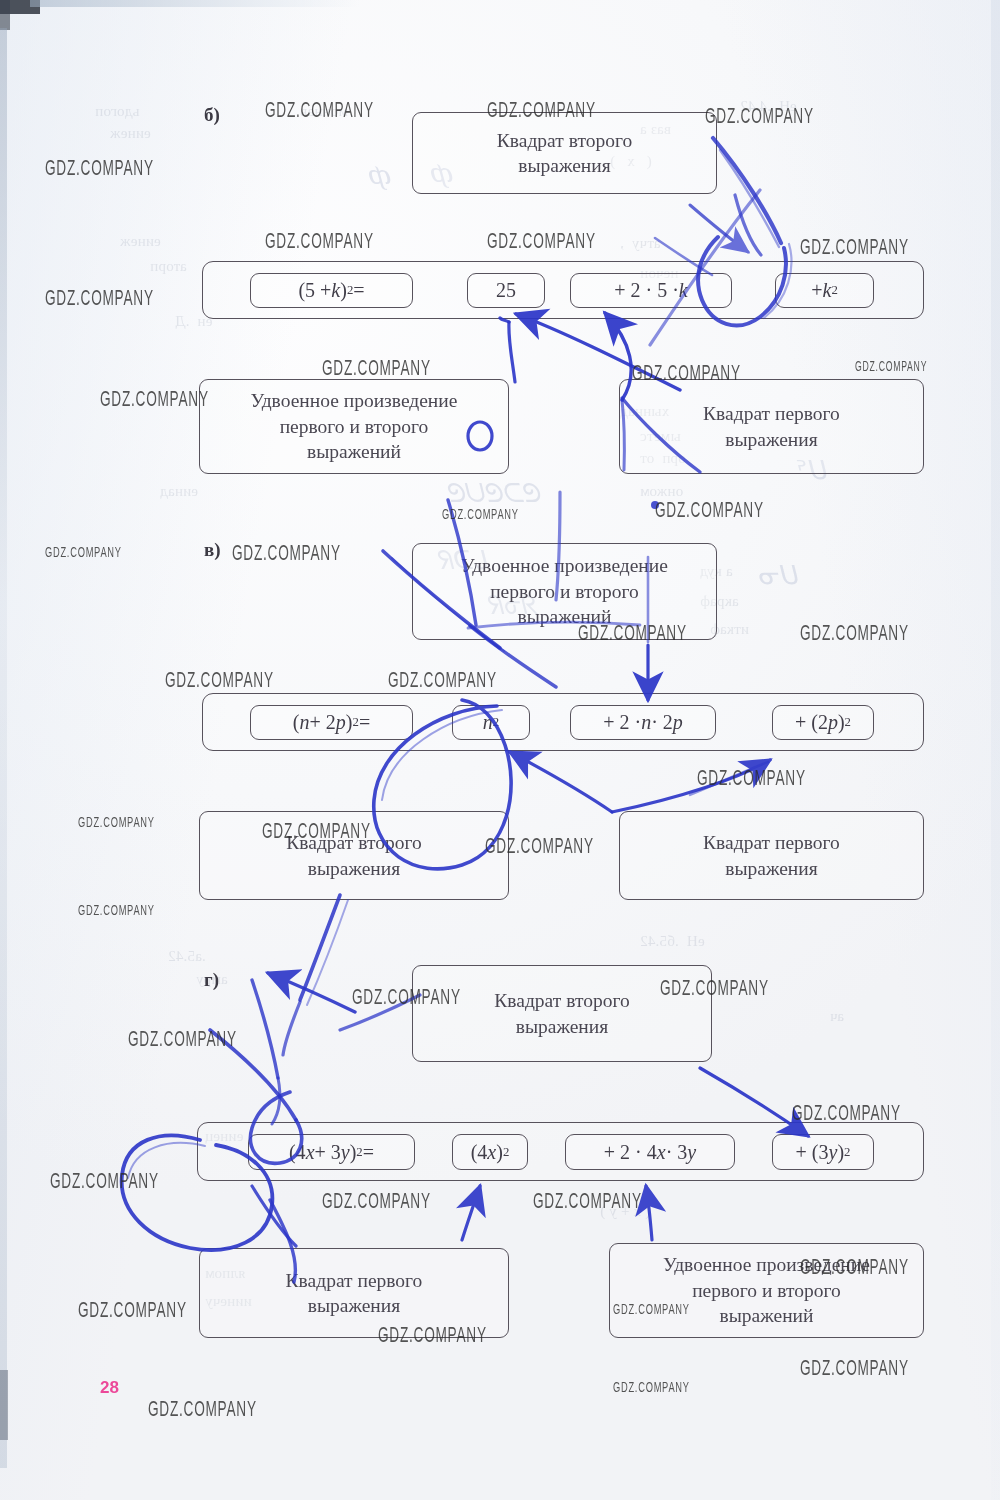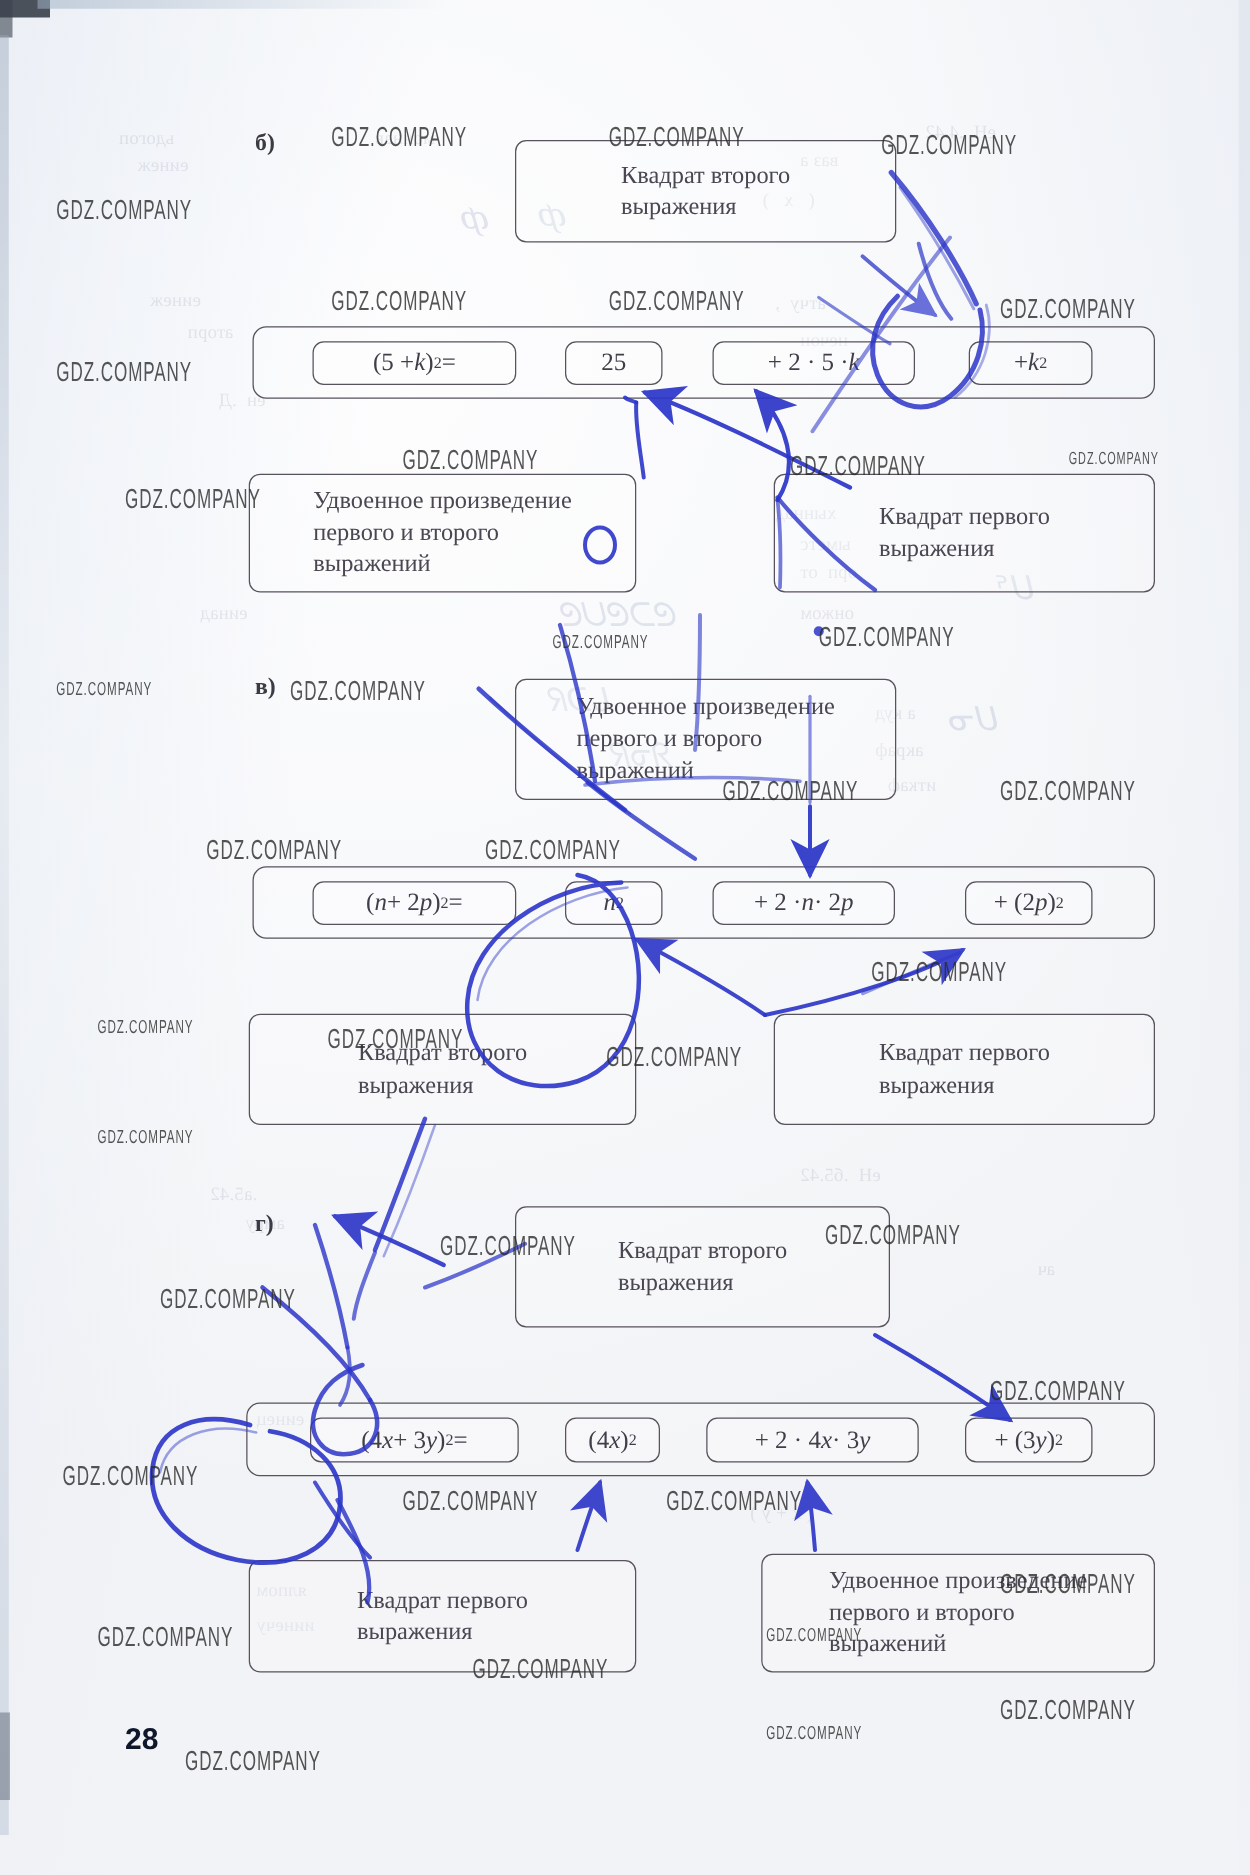--- a/index.html
+++ b/index.html
@@ -66,21 +66,21 @@
     letter-spacing:1.2px;
   }
 
   
   .concept{
     position:absolute;
     border:1.7px solid #57525c;
     border-radius:9px;
     background:rgba(255,255,255,.22);
     color:#4a4752;
-    text-align:left;
+    text-align:center;
     font-family:"Liberation Serif", serif;
     font-size:19.5px;
     line-height:1.3;
     display:flex;align-items:center;justify-content:center;
     box-sizing:border-box;
     padding:4px 20px;
   }
   .rowbox{
     position:absolute;
     border:1.7px solid #57525c;
@@ -107,22 +107,22 @@
     position:absolute;
     font-family:"Liberation Serif", serif;
     font-weight:bold;
     font-size:19px;
     color:#3c3a44;
   }
   .pagenum{
     position:absolute;
     font-family:"Liberation Sans", sans-serif;
     font-weight:bold;
-    font-size:24px;
-    color:#0f172a;
+    font-size:17px;
+    color:#ec4899;
   }
   svg.ink{position:absolute;left:0;top:0;width:1000px;height:1500px;pointer-events:none;}
 </style>
 </head>
 <body>
 
 <div id="page">
   <div class="scan-edge-tl"></div>
   <div class="scan-edge-tl2"></div>
   <div class="scan-edge-top"></div>
@@ -172,21 +172,21 @@
 
 <div class="concept" style="left:412px;top:112px;width:305px;height:82px;">
   <div>
     <div>Квадрат второго</div>
     <div>выражения</div>
   </div>
 </div>
 
 <div class="rowbox" style="left:202px;top:261px;width:722px;height:58px;"></div>
 <div class="cell" style="left:250px;top:273px;width:163px;height:35px;">(5 + <i>k</i>)<sup>2</sup> =</div>
-<div class="cell" style="left:452px;top:273px;width:78px;height:35px;">25</div>
+<div class="cell" style="left:467px;top:273px;width:78px;height:35px;">25</div>
 <div class="cell" style="left:570px;top:273px;width:162px;height:35px;">+ 2 · 5 · <i>k</i></div>
 <div class="cell" style="left:775px;top:273px;width:99px;height:35px;">+ <i>k</i><sup>2</sup></div>
 
 <div class="concept" style="left:199px;top:379px;width:310px;height:95px;">
   <div>
     <div>Удвоенное произведение</div>
     <div>первого и второго</div>
     <div>выражений</div>
   </div>
 </div>

